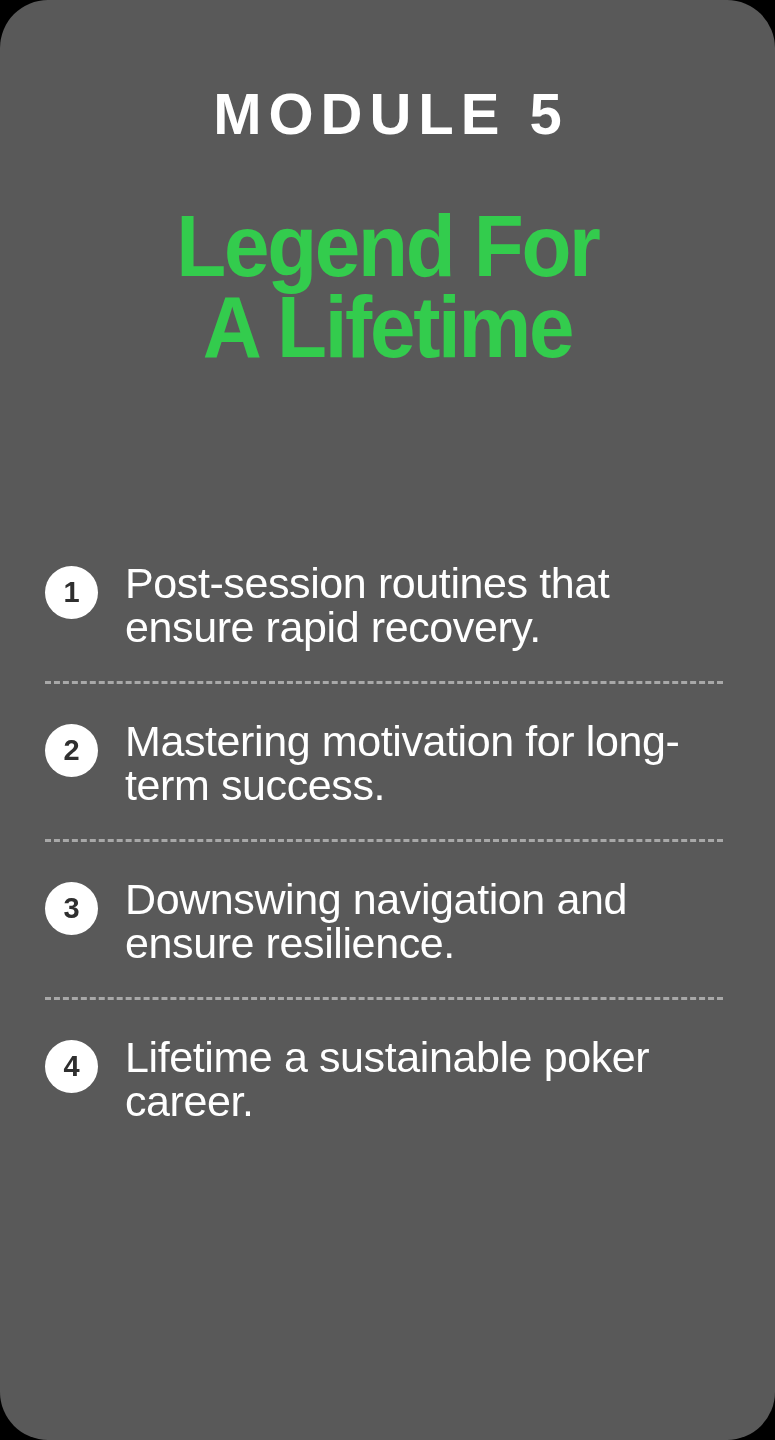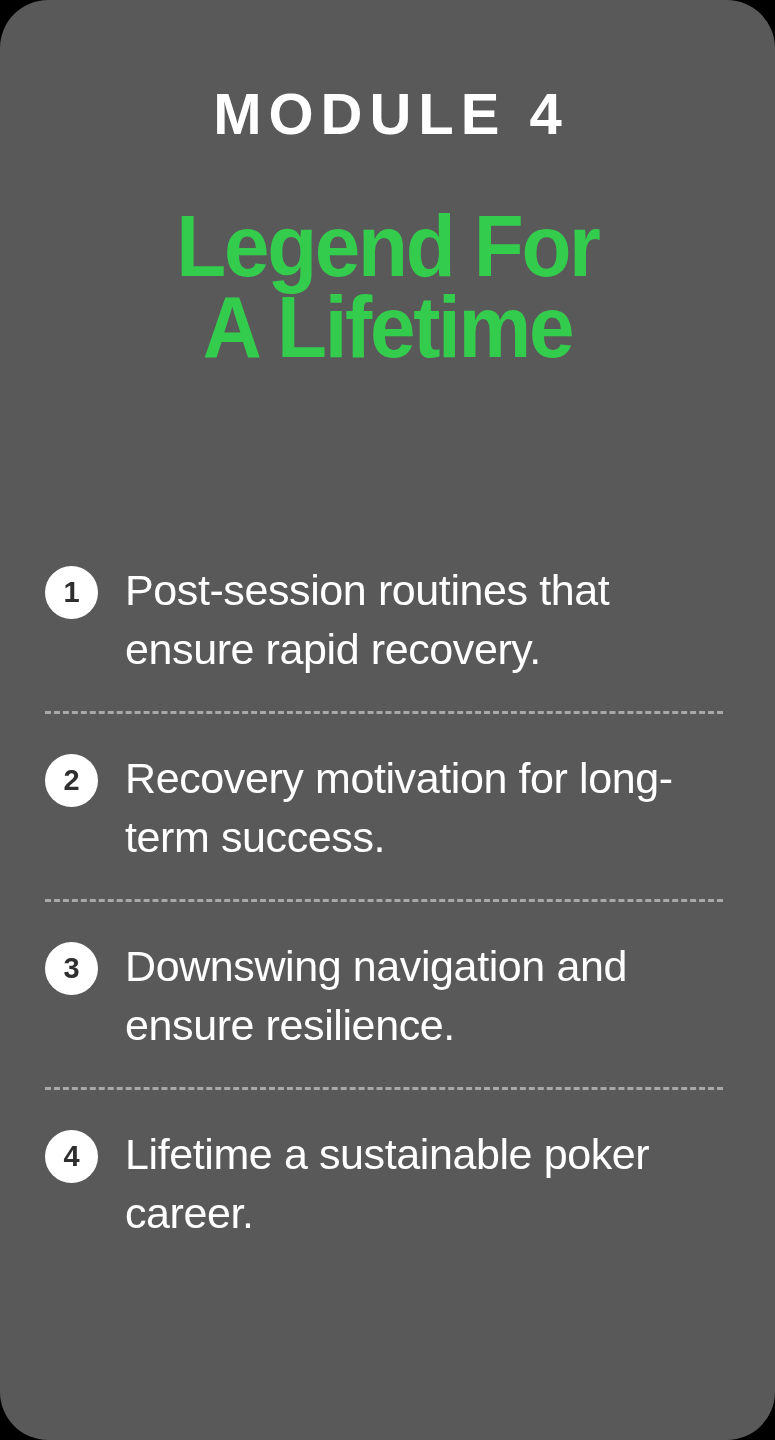--- a/index.html
+++ b/index.html
@@ -103,58 +103,58 @@
     align-items: center;
     justify-content: center;
     margin-top: 8px;
     line-height: 1;
   }
 
   .item-text {
     color: #ffffff;
     font-size: 43px;
     font-weight: 300;
-    line-height: 59px;
+    line-height: 44px;
     letter-spacing: -0.4px;
     padding-top: 3px;
     max-width: 600px;
   }
 
   .divider {
     height: 0;
     border-top: 3px dashed #a8a8a8;
     margin: 32px 0 32px 0;
     width: 678px;
   }
 </style>
 </head>
 <body>
 
 <div class="card">
 
-  <div class="module-label">MODULE 4</div>
+  <div class="module-label">MODULE 5</div>
 
   <div class="title">
     <span class="title-line">Legend For</span>
     <span class="title-line">A Lifetime</span>
   </div>
 
 
   <div class="list">
 
     <div class="list-item">
       <div class="badge">1</div>
       <div class="item-text">Post-session routines that ensure rapid recovery.</div>
     </div>
 
     <div class="divider"></div>
 
     <div class="list-item">
       <div class="badge">2</div>
-      <div class="item-text">Recovery motivation for long-term success.</div>
+      <div class="item-text">Mastering motivation for long-term success.</div>
     </div>
 
     <div class="divider"></div>
 
     <div class="list-item">
       <div class="badge">3</div>
       <div class="item-text">Downswing navigation and ensure resilience.</div>
     </div>
 
     <div class="divider"></div>

